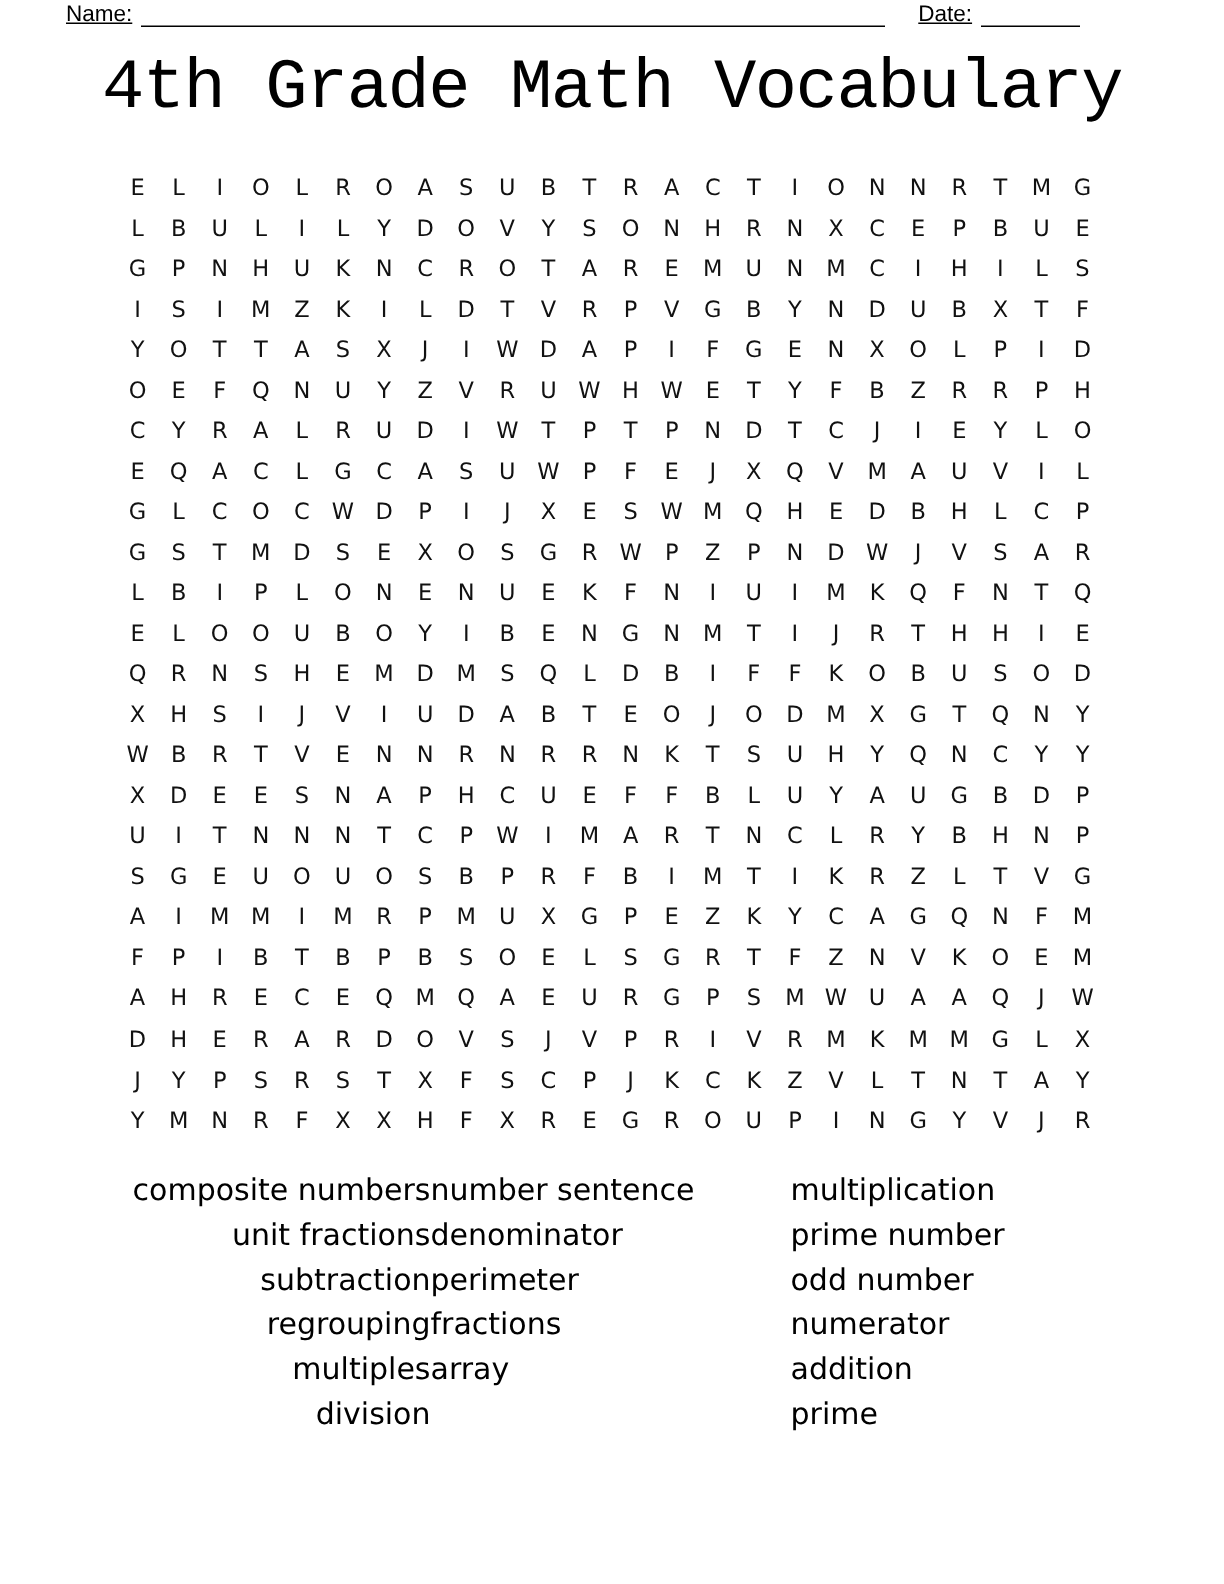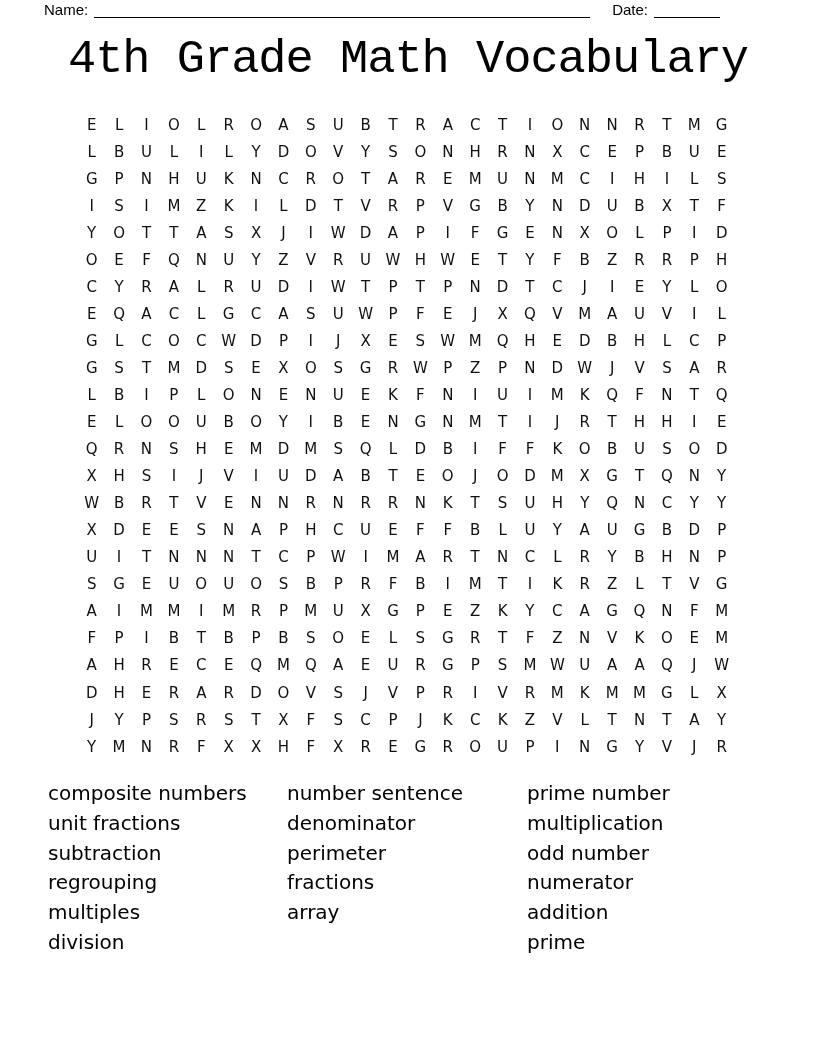--- a/index.html
+++ b/index.html
@@ -17,20 +17,21 @@
   
   .sheet-header {
     position: absolute;
     top: 1px;
     left: 44px;
     width: 694px;
     display: flex;
     align-items: flex-end;
     font-family: "Liberation Sans", sans-serif;
     font-size: 15px;
+    text-decoration: underline;
   }
   .blank-line {
     display: inline-block;
     border-bottom: 1.5px solid #000;
     height: 17px;
   }
   .name-line { width: 496px; margin-left: 6px; }
   .date-label { margin-left: 22px; }
   .date-line { width: 66px; margin-left: 6px; }
 
@@ -68,21 +69,21 @@
   }
 
   
   .word-bank {
     position: absolute;
     top: 779px;
     left: 48px;
     display: flex;
   }
   .word-col { display: block; }
-  .word-col:nth-child(1) { width: 239px; }
+  .word-col:nth-child(1) { width: 239px; text-align: right; }
   .word-col:nth-child(2) { width: 240px; }
   .word {
     font-size: 20px;
     line-height: 29.8px;
     white-space: nowrap;
   }
 </style>
 </head>
 <body>
 
@@ -684,20 +685,20 @@
       <div class="word">division</div>
     </div>
     <div class="word-col">
       <div class="word">number sentence</div>
       <div class="word">denominator</div>
       <div class="word">perimeter</div>
       <div class="word">fractions</div>
       <div class="word">array</div>
     </div>
     <div class="word-col">
+      <div class="word">multiplication</div>
       <div class="word">prime number</div>
-      <div class="word">multiplication</div>
       <div class="word">odd number</div>
       <div class="word">numerator</div>
       <div class="word">addition</div>
       <div class="word">prime</div>
     </div>
   </div>
 
 </body></html>

